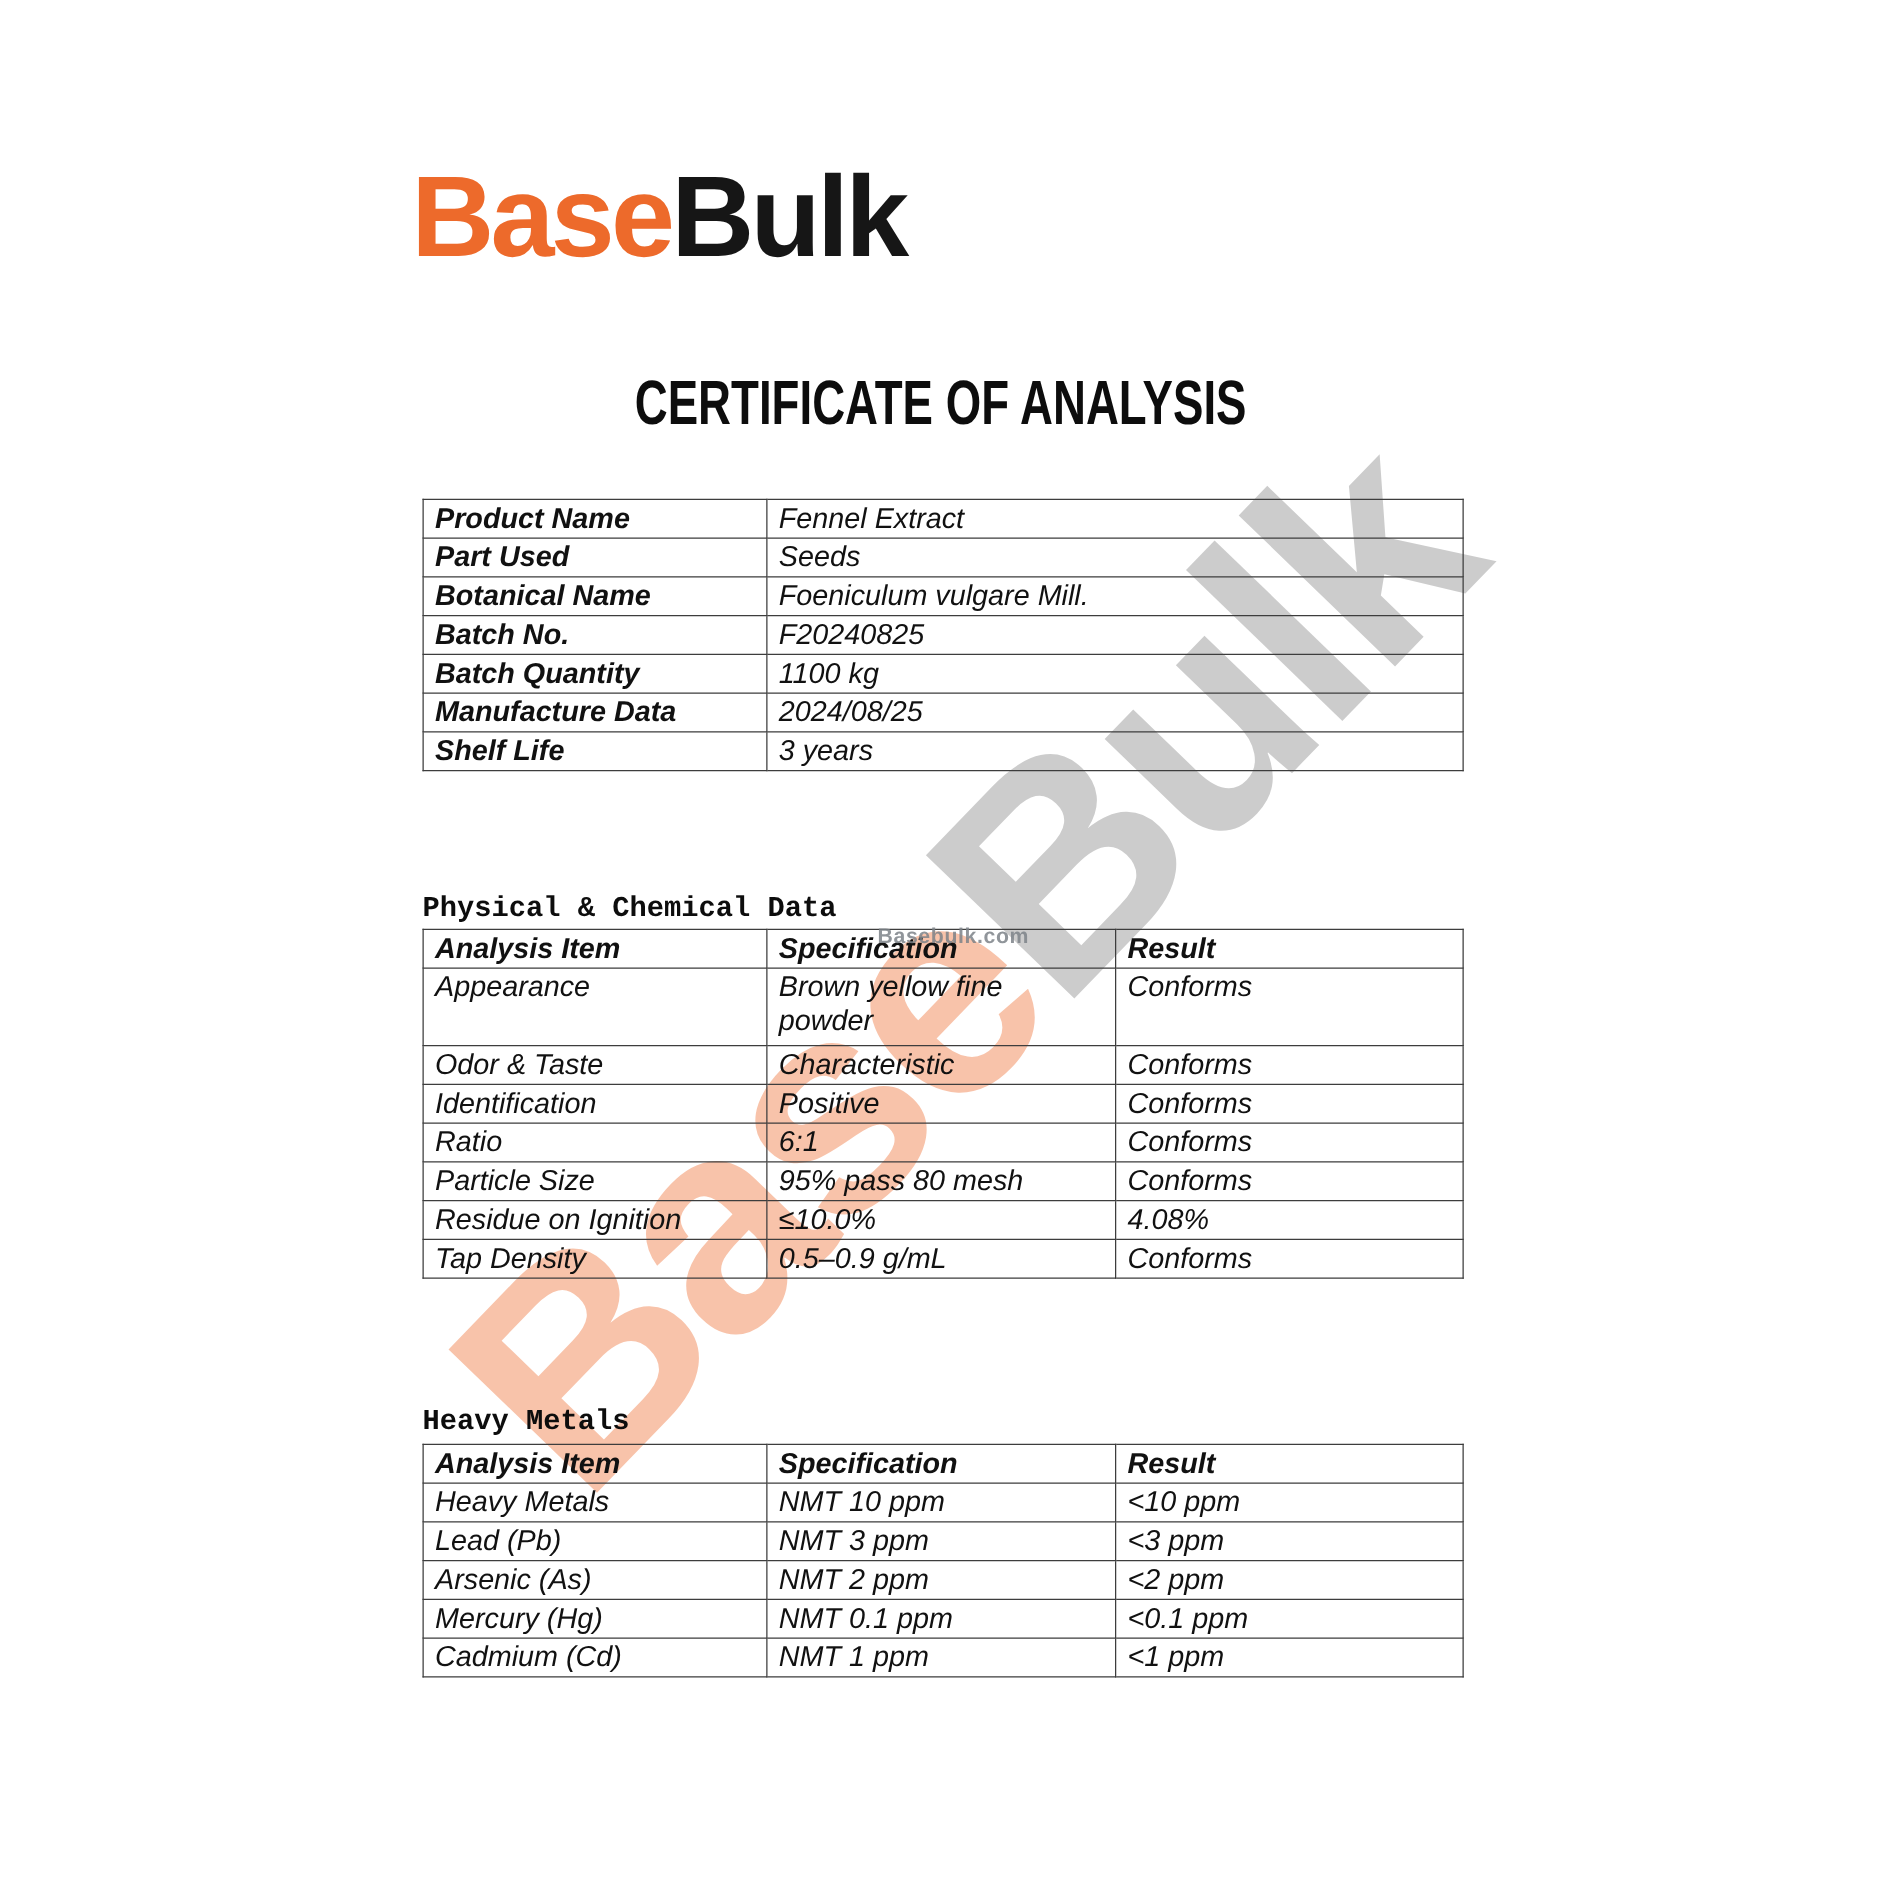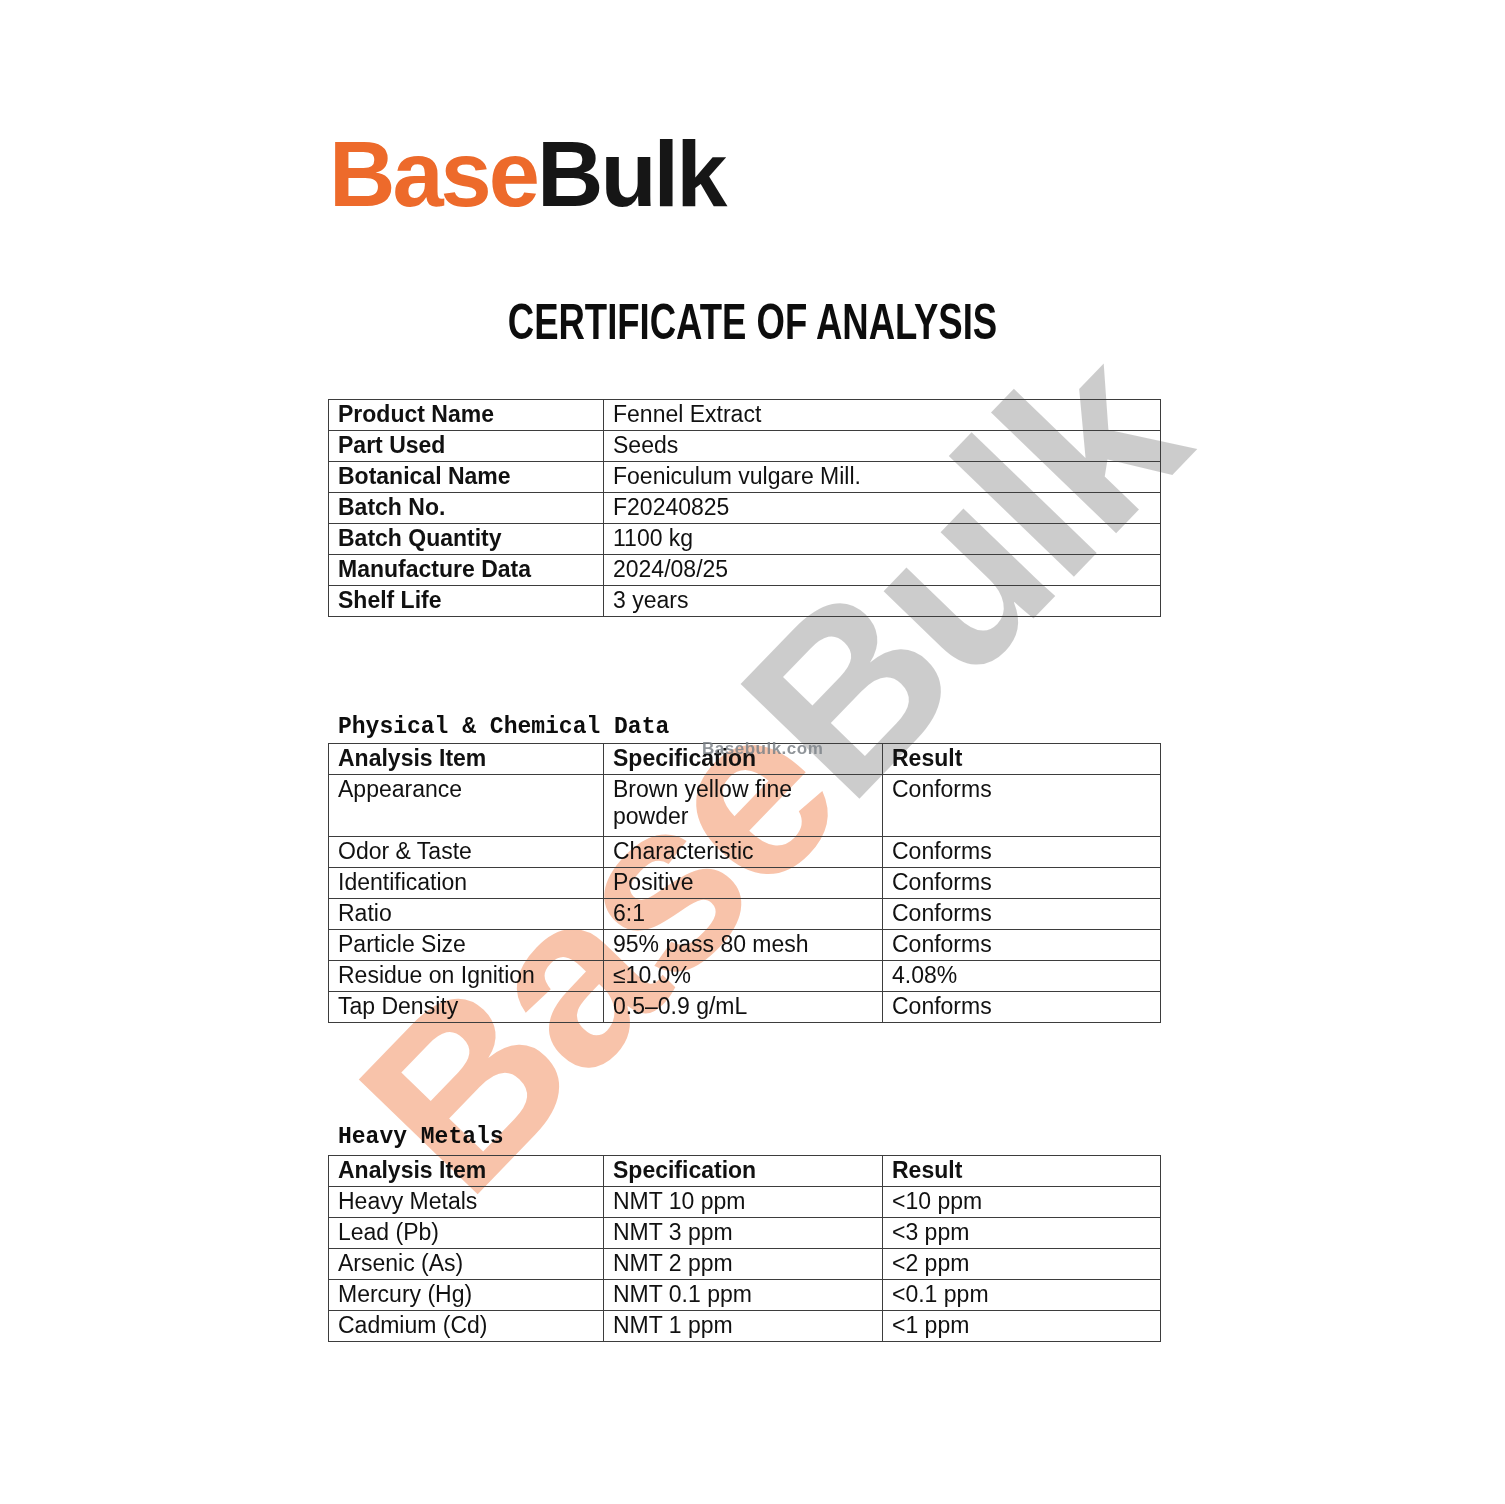--- a/index.html
+++ b/index.html
@@ -74,26 +74,27 @@
     color: #0d0d0d;
     z-index: 2;
     font-family: Liberation Mono, monospace;
   }
   .heading-pc { top: 714px; }
   .heading-hm { top: 1124px; }
 
   
   table {
     position: absolute;
-    left: 328px;
+    left: 338px;
     width: 832px;
     border-collapse: collapse;
     table-layout: fixed;
     background: transparent;
     z-index: 2;
+    font-style: italic;
   }
   td, th {
     border: 1.5px solid #3d3d3d;
     font-size: 23px;
     line-height: 27px;
     padding: 1px 9px;
     vertical-align: top;
     text-align: left;
     background: transparent;
     overflow: hidden;

